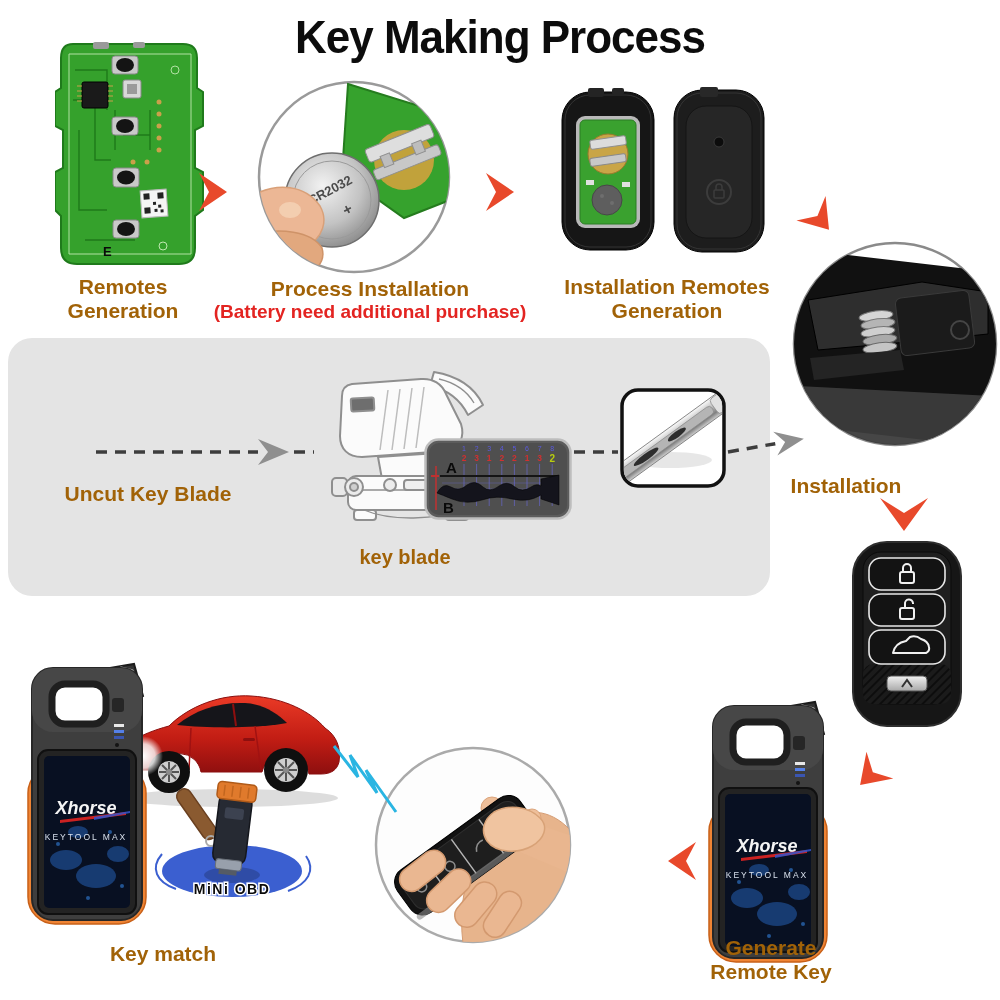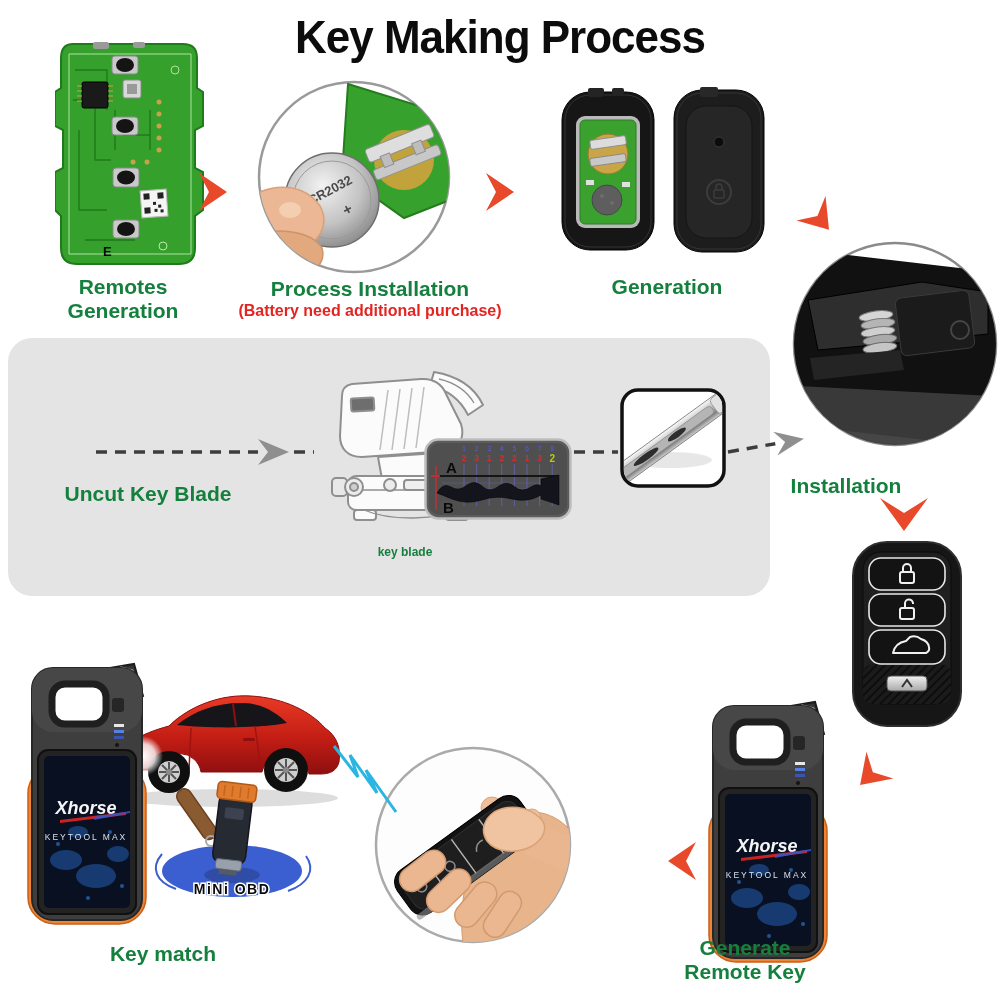--- a/index.html
+++ b/index.html
@@ -1,22 +1,22 @@
 <!DOCTYPE html>
 <html><head>
 <meta charset="utf-8">
 <style>
   html,body{margin:0;padding:0;background:#fff;}
   .canvas{position:relative;width:1000px;height:1000px;background:#ffffff;overflow:hidden;
           font-family:"Liberation Sans",sans-serif;color:#111;}
   .abs{position:absolute;}
   .title{left:0;top:12px;width:1000px;text-align:center;font-size:44px;font-weight:800;
          letter-spacing:-1px;transform:scaleY(1.06);color:#0c0c0c;}
-  .lbl{font-weight:600;font-size:21px;color:#15803d;text-align:center;line-height:1.12;}
-  .note{font-weight:600;font-size:16px;color:#e32421;text-align:center;line-height:1.1;}
+  .lbl{font-weight:600;font-size:21px;color:#a16207;text-align:center;line-height:1.12;}
+  .note{font-weight:600;font-size:19px;color:#e32421;text-align:center;line-height:1.1;}
   .panel{left:8px;top:338px;width:762px;height:258px;background:#e4e4e4;border-radius:24px;}
   svg{display:block;}
   svg text{font-family:"Liberation Sans",sans-serif;}
 </style>
 </head>
 <body>
 
 <div class="canvas">
 
   <svg width="0" height="0" style="position:absolute" aria-hidden="true">
@@ -464,24 +464,25 @@
     <polyline points="334,746 358,777 350,755 377,793 366,770 396,812" fill="none" stroke="#2ab5e2" stroke-width="3"></polyline>
   </svg>
 
   <div class="abs lbl" style="left:38px;top:275px;width:170px">
     <div>Remotes</div>
       <div>Generation</div>
   </div>
   <div class="abs lbl" style="left:205px;top:277px;width:330px">Process Installation</div>
   <div class="abs note" style="left:195px;top:302px;width:350px">(Battery need additional purchase)</div>
   <div class="abs lbl" style="left:542px;top:275px;width:250px">
+    <div>Installation Remotes</div>
       <div>Generation</div>
   </div>
   <div class="abs lbl" style="left:18px;top:482px;width:260px">Uncut Key  Blade</div>
-  <div class="abs lbl" style="left:330px;top:546px;width:150px;font-size:12px">key blade</div>
+  <div class="abs lbl" style="left:330px;top:546px;width:150px;font-size:20px">key blade</div>
   <div class="abs lbl" style="left:771px;top:474px;width:150px">Installation</div>
   <div class="abs lbl" style="left:83px;top:942px;width:160px">Key match</div>
-  <div class="abs lbl" style="left:665px;top:936px;width:160px">
+  <div class="abs lbl" style="left:691px;top:936px;width:160px">
     <div>Generate</div>
       <div>Remote Key</div>
   </div>
 
 </div>
 
 </body></html>

